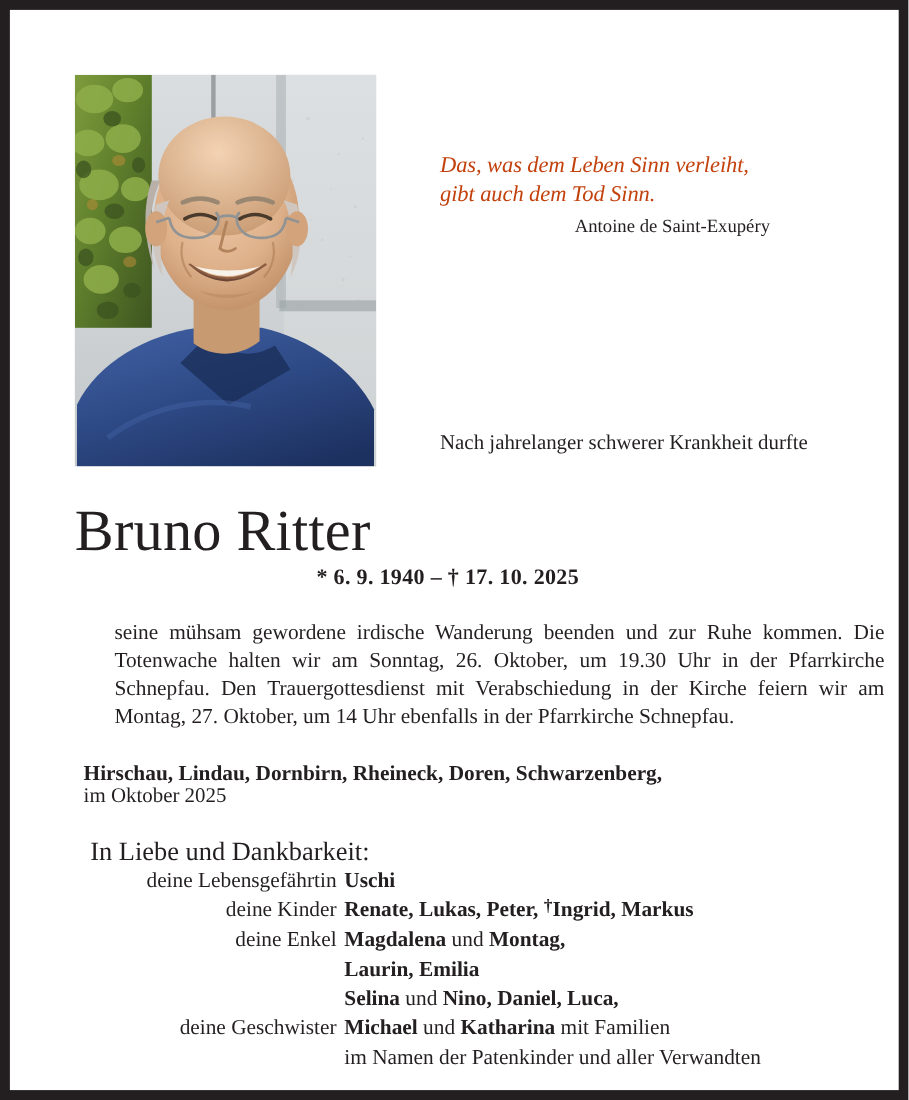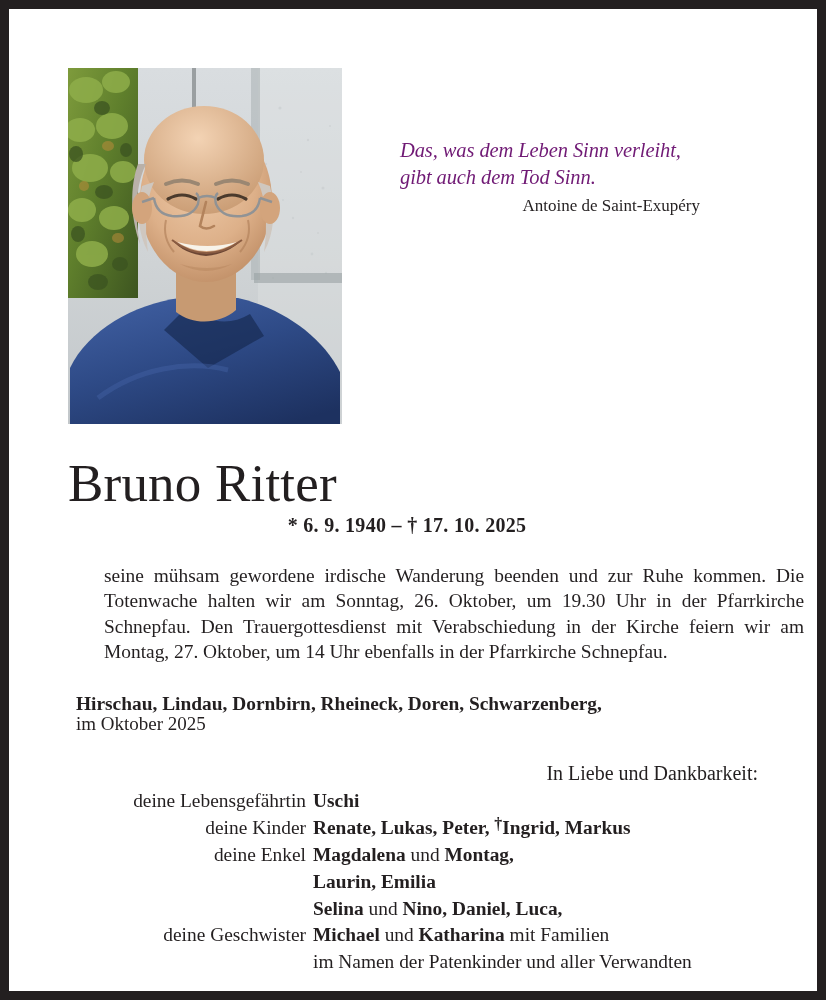--- a/index.html
+++ b/index.html
@@ -46,21 +46,21 @@
 
   
   .quote {
     position: absolute;
     left: 391px;
     top: 128px;
     width: 300px;
     font-style: italic;
     font-size: 20.5px;
     line-height: 1.33;
-    color: #701a75;
+    color: #c2410c;
     letter-spacing: -0.1px;
   }
   .quote-attrib {
     position: absolute;
     left: 391px;
     top: 186px;
     width: 300px;
     text-align: right;
     font-size: 17px;
     line-height: 1.3;
@@ -136,25 +136,25 @@
     top: 703px;
     width: 710px;
     font-size: 19px;
     line-height: 1.3;
     color: #231f20;
   }
 
   
   .dedication {
     position: absolute;
-    left: 59px;
+    left: 73px;
     top: 753px;
     width: 690px;
-    text-align: right;
-    font-size: 20px;
+    text-align: left;
+    font-size: 24px;
     color: #231f20;
   }
   .family {
     position: absolute;
     left: 67px;
     top: 779px;
     width: 700px;
     font-size: 19.4px;
     line-height: 1.385;
     color: #231f20;
@@ -309,20 +309,21 @@
         <path d="M112 196 Q138 210 164 196 Q140 204 112 196 Z" fill="#b3835c" opacity="0.45"></path>
       </svg>
     </div>
 
     <div class="quote">
       <div>Das, was dem Leben Sinn verleiht,</div>
       <div>gibt auch dem Tod Sinn.</div>
     </div>
     <div class="quote-attrib">Antoine de Saint-Exupéry</div>
 
+    <div class="intro">Nach jahrelanger schwerer Krankheit durfte</div>
 
     <div class="name">Bruno Ritter</div>
     <div class="dates">* 6. 9. 1940 – † 17. 10. 2025</div>
 
     <div class="body-text">seine mühsam gewordene irdische Wanderung beenden und zur Ruhe kommen. Die Totenwache halten wir am Sonntag, 26. Oktober, um 19.30 Uhr in der Pfarrkirche Schnepfau. Den Trauergottesdienst mit Verabschiedung in der Kirche feiern wir am Montag, 27. Oktober, um 14 Uhr ebenfalls in der Pfarrkirche Schnepfau.</div>
 
     <div class="places">Hirschau, Lindau, Dornbirn, Rheineck, Doren, Schwarzenberg,</div>
     <div class="month">im Oktober 2025</div>
 
     <div class="dedication">In Liebe und Dankbarkeit:</div>

